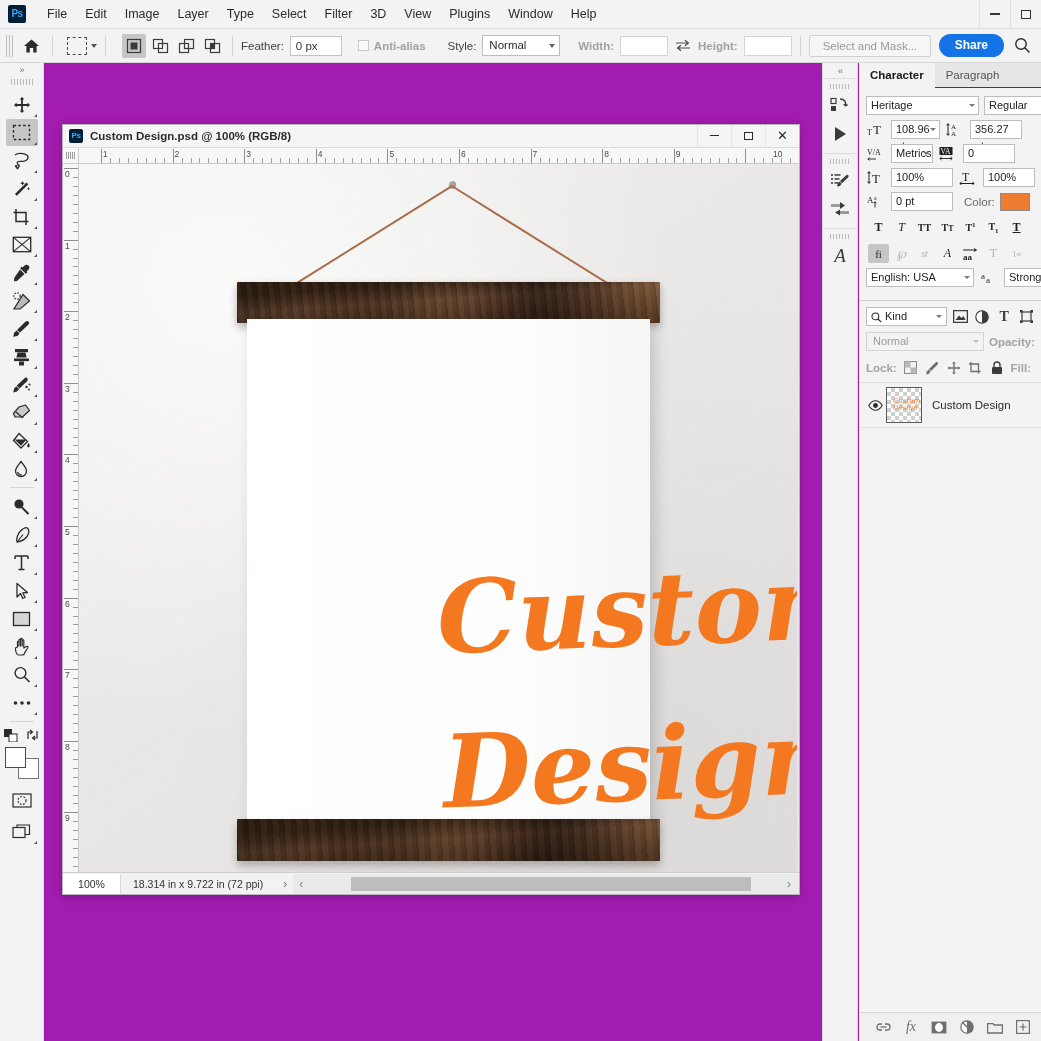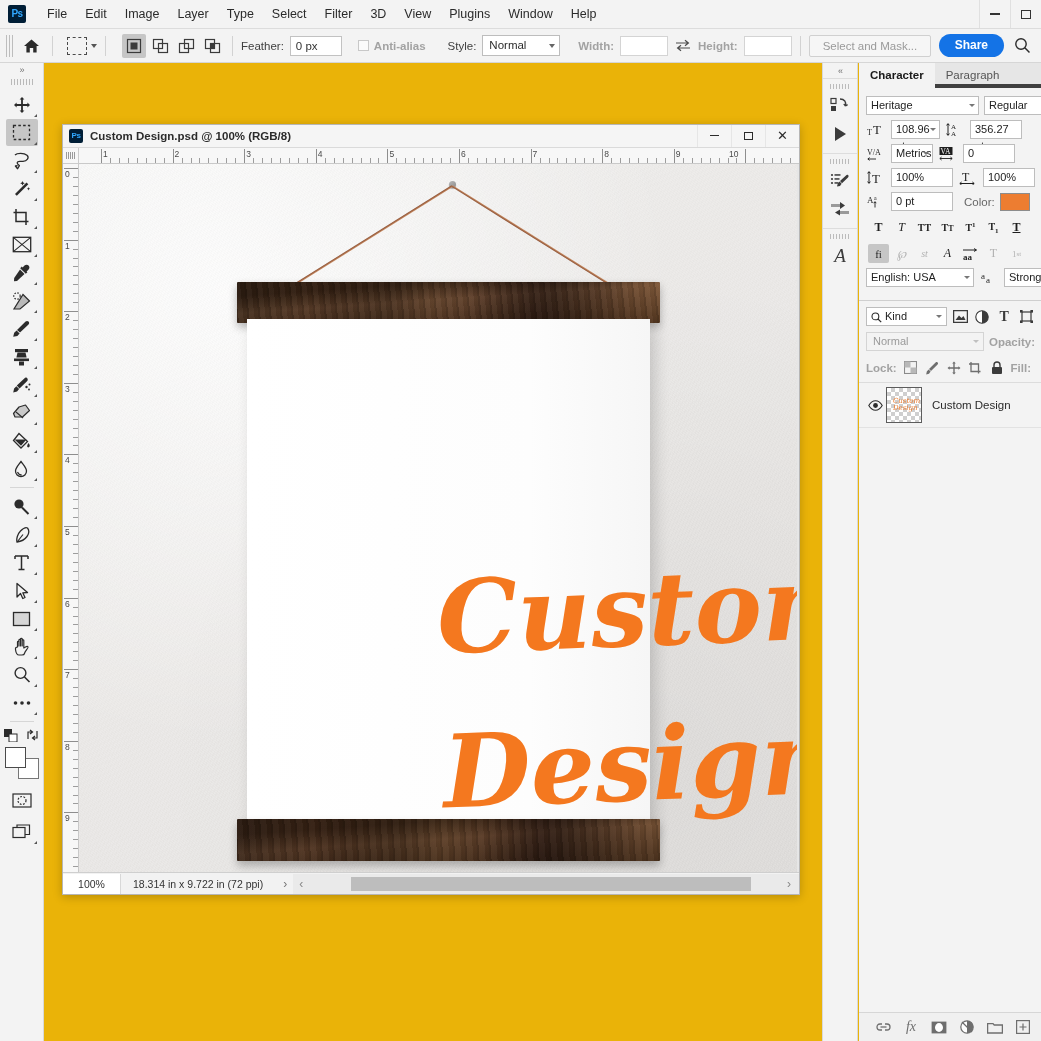--- a/index.html
+++ b/index.html
@@ -4,21 +4,21 @@
 <style>
   * { box-sizing: border-box; margin:0; padding:0; }
   html,body { width:1041px; height:1041px; overflow:hidden; }
   body {
     font-family: "Liberation Sans", sans-serif;
     font-size: 11px;
     color: #222;
     background: #f0f0f0;
     -webkit-font-smoothing: antialiased;
   }
-  .app { position:relative; width:1041px; height:1041px; background:#eab308; }
+  .app { position:relative; width:1041px; height:1041px; background:#a21caf; }
 
   
   .menubar {
     position:absolute; left:0; top:0; width:1041px; height:29px;
     background:#f3f3f3; border-bottom:1px solid #dcdcdc;
     display:flex; align-items:center;
   }
   .ps-logo {
     width:18px; height:18px; margin-left:8px; margin-right:12px;
     background:#001e36; color:#31a8ff; border-radius:2px;
@@ -233,21 +233,21 @@
   }
   .md-collapse { height:15px; display:flex; align-items:center; justify-content:center;
     font-size:9px; color:#6f6f6f; letter-spacing:-1px; }
   .md-group { border-top:1px solid #ddd; padding:3px 0 5px 0; }
   .md-grip { width:20px;height:5px;margin:2px auto 3px auto;
     background:repeating-linear-gradient(to right,#bbb 0 1px,transparent 1px 3px); }
   .md-item { width:30px;height:28px;margin:0 auto;display:flex;align-items:center;justify-content:center; }
 
   
   .rightdock { position:absolute; left:859px; top:63px; width:182px; height:978px; background:#f3f3f3; }
-  .panel-tabs { display:flex; height:25px; background:#e6e6e6; border-bottom:4px solid #404040; }
+  .panel-tabs { display:flex; height:25px; background:#e6e6e6; border-bottom:1px solid #404040; }
   .ptab { padding:0 11px; height:25px; line-height:25px; font-size:11.5px; color:#555; }
   .ptab.active { background:#f3f3f3; color:#1a1a1a; font-weight:bold; }
 
   .char-body { padding:8px 7px 6px 7px; }
   .crow { display:flex; align-items:center; gap:5px; margin-bottom:5px; }
   .cico { width:20px; height:18px; display:flex; align-items:center; justify-content:center; flex:none; }
   .cfield {
     height:19px; border:1px solid #bdbdbd; background:#fff; font-size:11px;
     padding:0 4px; line-height:17px; color:#222; position:relative; flex:none;
   }
@@ -714,21 +714,21 @@
         <div class="rh-tickM" style="left: 594.8px;"></div>
         <div class="rh-num" style="left: 596.8px;">9</div>
         <div class="rh-tick" style="left: 603.75px;"></div>
         <div class="rh-tick" style="left: 612.7px;"></div>
         <div class="rh-tick" style="left: 621.65px;"></div>
         <div class="rh-tick" style="left: 630.6px;"></div>
         <div class="rh-tick" style="left: 639.55px;"></div>
         <div class="rh-tick" style="left: 648.5px;"></div>
         <div class="rh-tick" style="left: 657.45px;"></div>
         <div class="rh-tickM" style="left: 666.4px;"></div>
-        <div class="rh-num" style="left: 650px;">10</div>
+        <div class="rh-num" style="left: 694px;">10</div>
         <div class="rh-tick" style="left: 675.35px;"></div>
         <div class="rh-tick" style="left: 684.3px;"></div>
         <div class="rh-tick" style="left: 693.25px;"></div>
         <div class="rh-tick" style="left: 702.2px;"></div>
         <div class="rh-tick" style="left: 711.15px;"></div>
       </div>
     <div class="ruler-v" id="ruler-v">
         <div class="rv-tickM" style="top: 4px;"></div>
         <div class="rv-num" style="top: 5px;">0</div>
         <div class="rv-tick" style="top: 12.95px;"></div>

